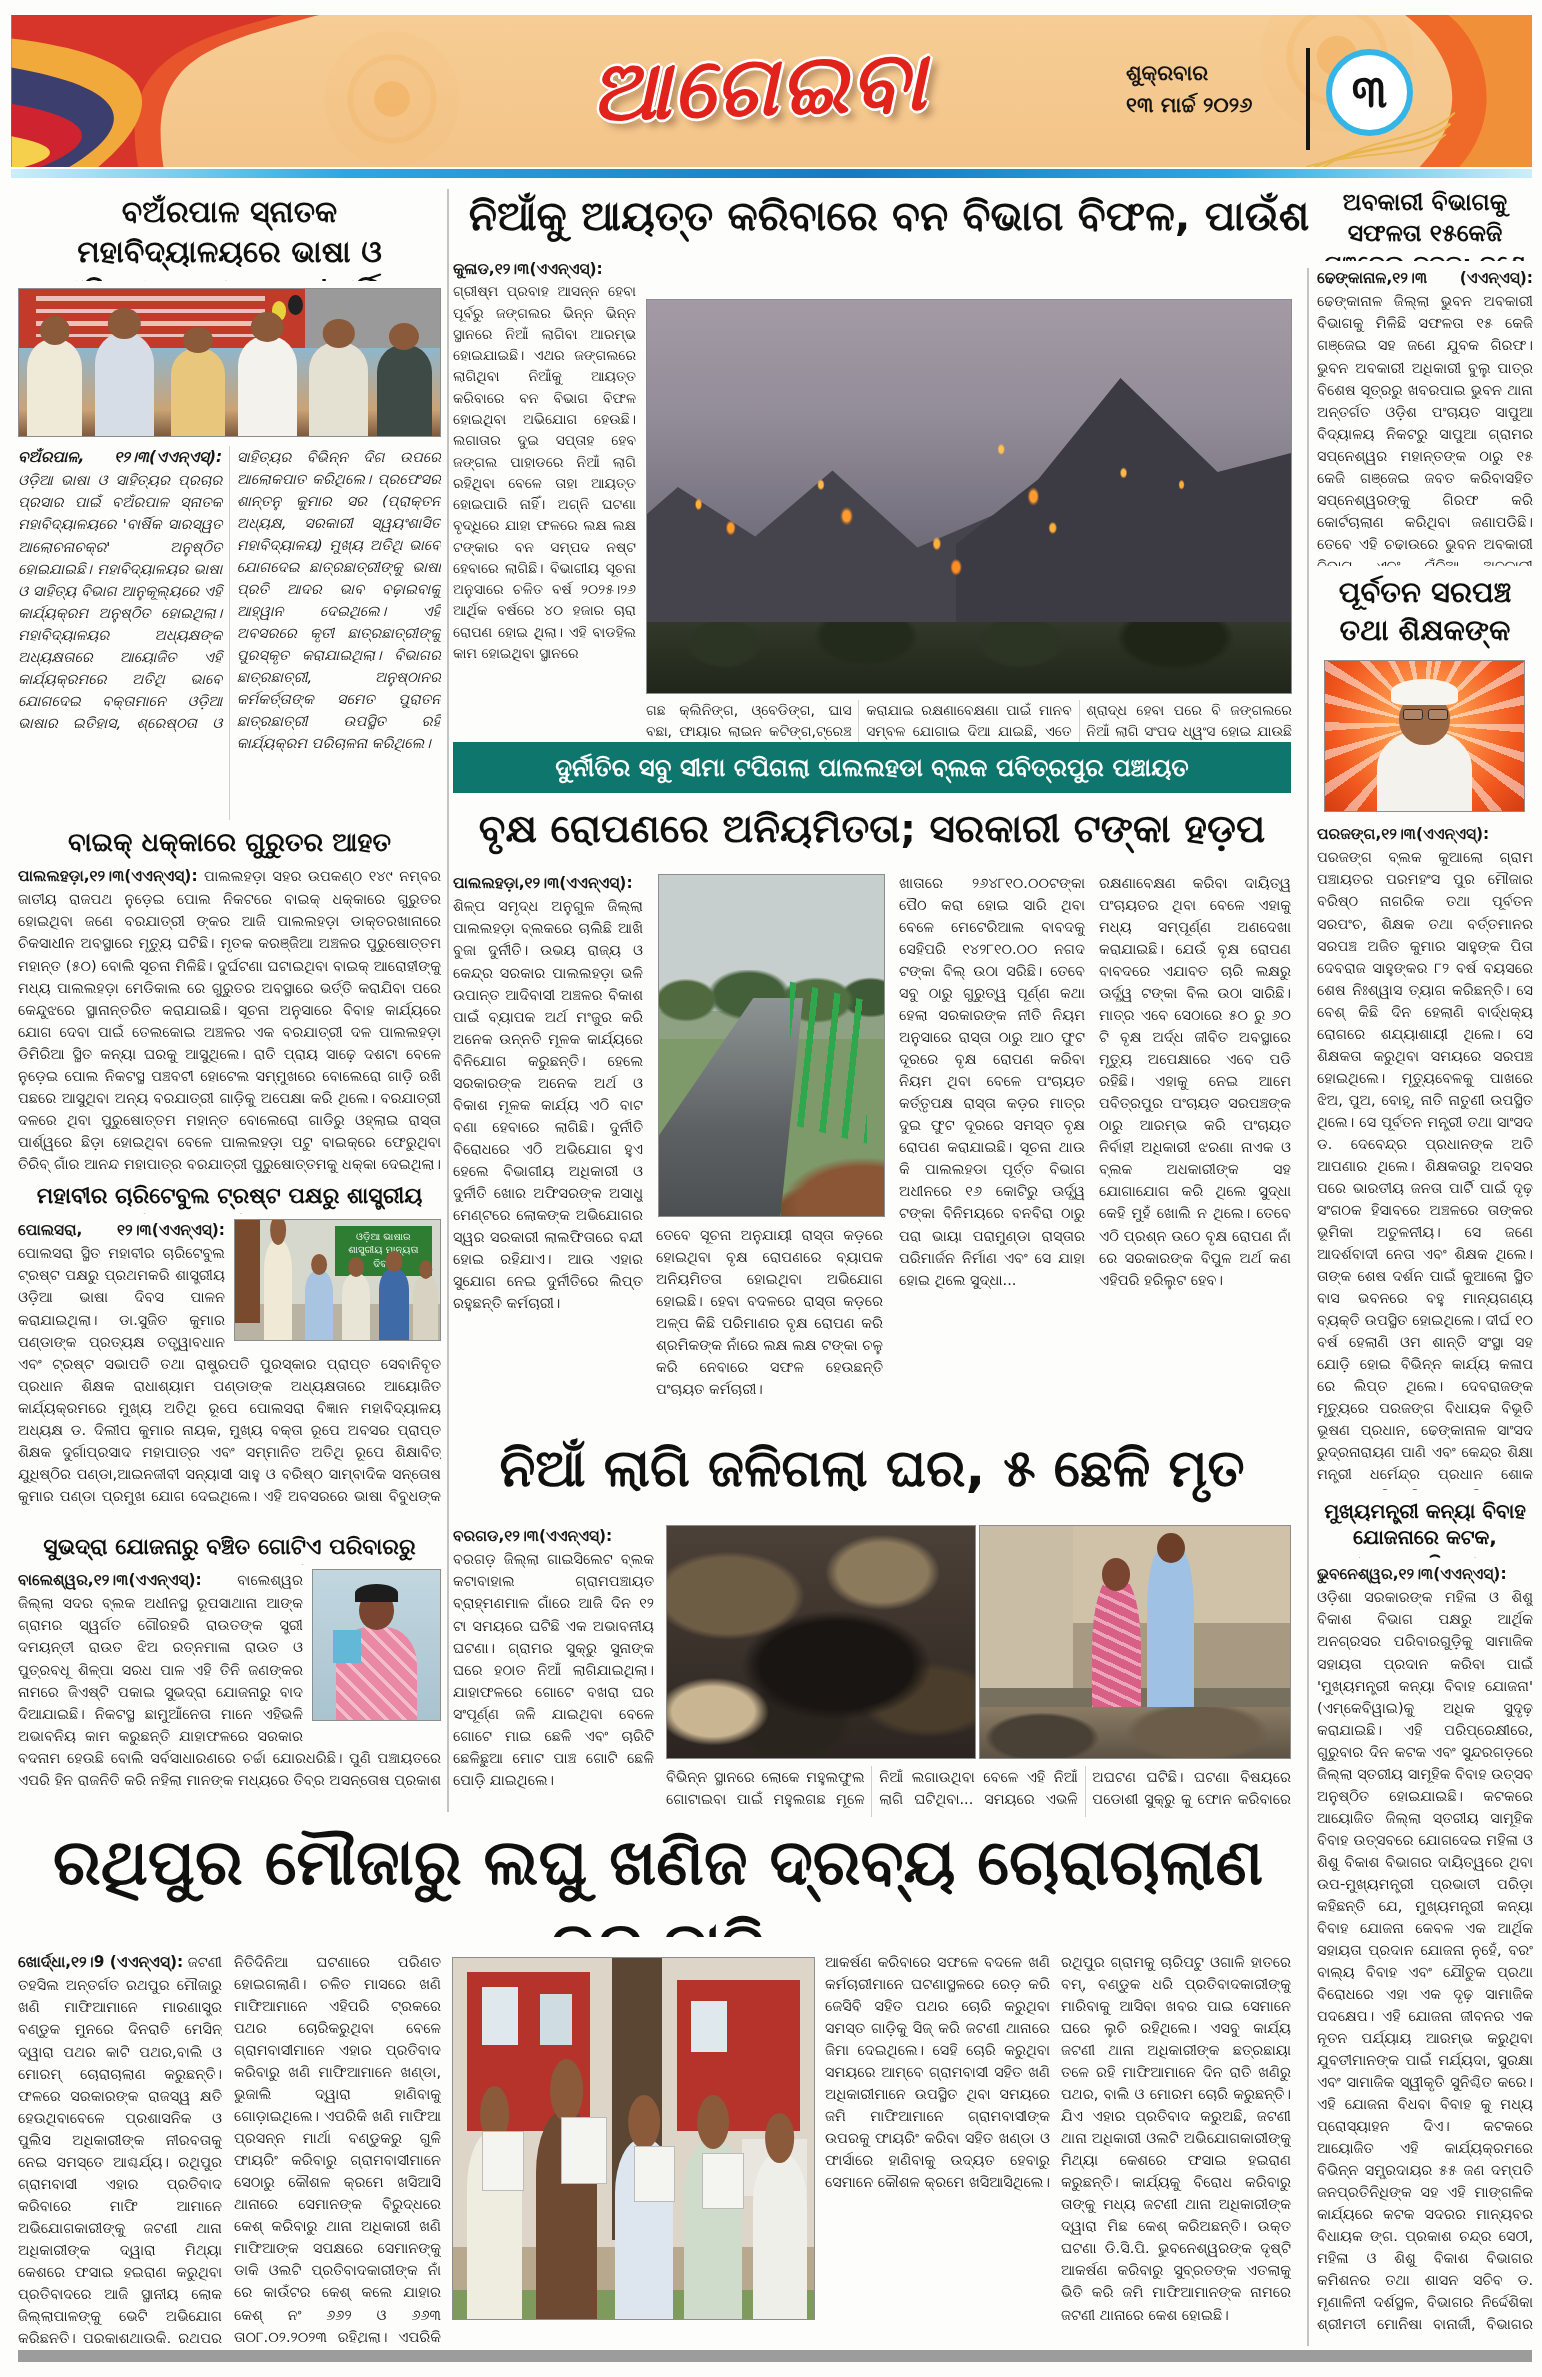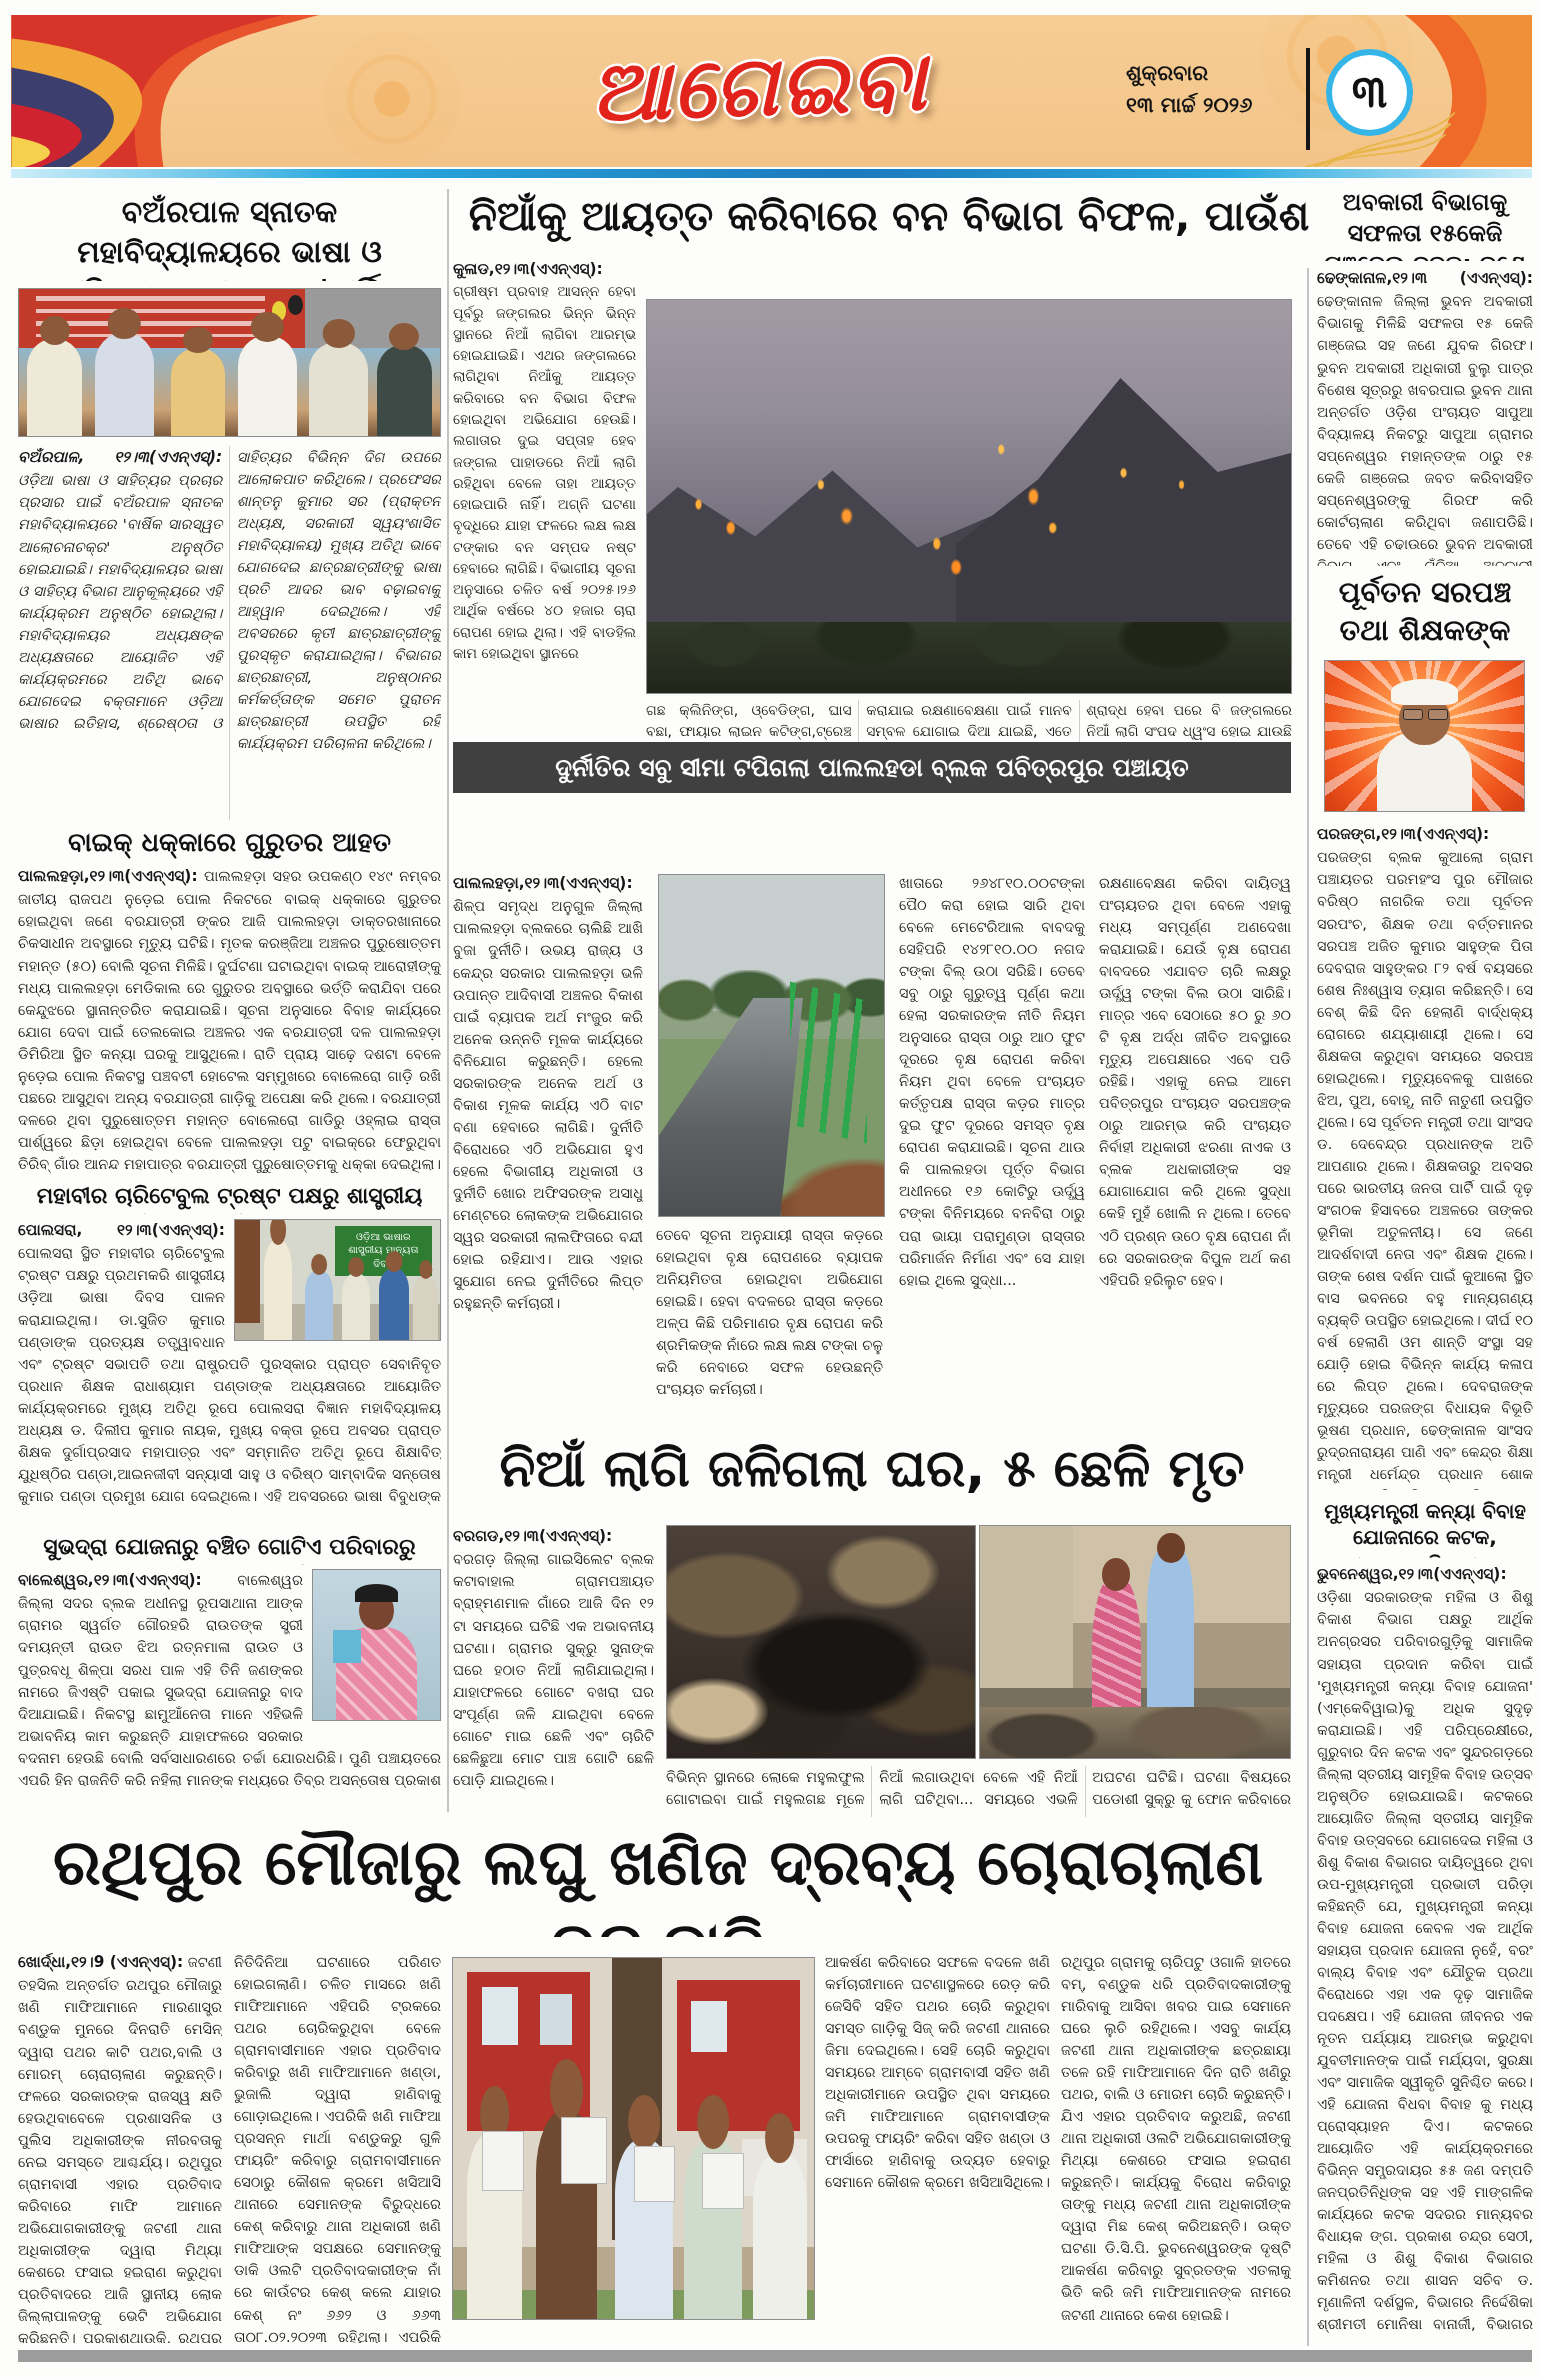--- a/index.html
+++ b/index.html
@@ -21,21 +21,21 @@
      box-sizing:border-box;display:flex;align-items:center;justify-content:center;font-size:45px;font-weight:bold;color:#111;}
   
   .vrule{width:1.8px;background:#c4c4c4;}
   #gray-bottom{left:18px;top:2350px;width:1514px;height:11.8px;background:#9c9c9c;}
   
   .headline{font-weight:bold;color:#101010;text-align:center;line-height:1.32;overflow:hidden;}
   .body-txt{font-size:14.5px;line-height:1.52;text-align:justify;overflow:hidden;}
   .body-txt b{font-size:15.4px;}
   .cols2{column-count:2;column-gap:14.5px;column-rule:0.9px solid #cfcfcf;font-style:italic;}
   .cols3{column-count:3;column-gap:14.5px;column-rule:0.9px solid #cfcfcf;}
-  .kicker{background:#404040;color:#fff;display:flex;align-items:center;justify-content:center;
+  .kicker{background:#0f766e;color:#fff;display:flex;align-items:center;justify-content:center;
           font-size:24.5px;font-weight:bold;overflow:hidden;}
   
   .photo{overflow:hidden;border:0.9px solid #8d8d8d;box-sizing:border-box;background:#9a9a9a;}
   .fig{position:absolute;bottom:0;border-radius:46% 46% 0 0/30% 30% 0 0;}
   .fig::before{content:"";position:absolute;left:50%;top:-24%;transform:translateX(-50%);
      width:55%;height:30%;border-radius:50%;background:var(--skin,#8a5a3a);}
   .paper{position:absolute;background:#f4f4f0;border:0.9px solid #bbb;}
   .banner-lines{position:absolute;background:repeating-linear-gradient(180deg,rgba(255,255,255,.85) 0 4.5px,transparent 4.5px 12.7px);}
   
   #fire-photo{background:linear-gradient(180deg,#a39aa5 0%,#948e9a 28%,#797481 55%,#5d5a64 78%,#4c4a52 100%);}
@@ -193,20 +193,21 @@
   </div>
 
   <div class="abs body-txt cols3" style="left:646px;top:700px;width:646px;height:74px;font-size:14px">
     <span>ଗଛ କ୍ଲିନିଙ୍ଗ, ଓ୍ବେଡିଙ୍ଗ, ଘାସ ବଛା, ଫାୟାର ଲାଇନ କଟିଙ୍ଗ,ଟ୍ରେଞ୍ଚ କାମ ଓ ମରାମତି ଭଳି କେତେ କାମ କରାଯାଇ</span>
     <span>ରକ୍ଷଣାବେକ୍ଷଣା ପାଇଁ ମାନବ ସମ୍ବଳ ଯୋଗାଇ ଦିଆ ଯାଇଛି, ଏତେ ସବୁ କାମ ଓ ବିପୁଳ ପରିମାଣର ଅର୍ଥ ଶ୍ରାଦ୍ଧ ହେବା</span>
     <span>ପରେ ବି ଜଙ୍ଗଲରେ ନିଆଁ ଲାଗି ସଂପଦ ଧ୍ୱଂସ ହୋଇ ଯାଉଛି କିପରି ବୋଲି ସାଧାରଣରେ ସନ୍ଦେହ ପ୍ରକାଶ ପାଇଛି</span>
   </div>
 
   <div class="abs kicker" style="left:453px;top:742px;width:838px;height:51px">ଦୁର୍ନୀତିର ସବୁ ସୀମା ଟପିଗଲା ପାଲଲହଡା ବ୍ଲକ ପବିତ୍ରପୁର ପଞ୍ଚାୟତ</div>
 
+  <div class="abs headline" style="left:453px;top:803px;width:838px;height:54px;font-size:39px">ବୃକ୍ଷ ରୋପଣରେ ଅନିୟମିତତା; ସରକାରୀ ଟଙ୍କା ହଡ଼ପ</div>
 
   <div class="abs body-txt" style="left:453px;top:872px;width:190px;height:551px">
     <b>ପାଲଲହଡ଼ା,୧୨।୩(ଏଏନ୍‌ଏସ୍):</b>
     <span>ଶିଳ୍ପ ସମୃଦ୍ଧ ଅନୁଗୁଳ ଜିଲ୍ଲା ପାଲଲହଡ଼ା ବ୍ଲକରେ ଚାଲିଛି ଆଖି ବୁଜା ଦୁର୍ନୀତି। ଉଭୟ ରାଜ୍ୟ ଓ କେନ୍ଦ୍ର ସରକାର ପାଲଲହଡ଼ା ଭଳି ଉପାନ୍ତ ଆଦିବାସୀ ଅଞ୍ଚଳର ବିକାଶ ପାଇଁ ବ୍ୟାପକ ଅର୍ଥ ମଂଜୁର କରି ଅନେକ ଉନ୍ନତି ମୂଳକ କାର୍ଯ୍ୟରେ ବିନିଯୋଗ କରୁଛନ୍ତି। ହେଲେ ସରକାରଙ୍କ ଅନେକ ଅର୍ଥ ଓ ବିକାଶ ମୂଳକ କାର୍ଯ୍ୟ ଏଠି ବାଟ ବଣା ହେବାରେ ଲାଗିଛି। ଦୁର୍ନୀତି ବିରୋଧରେ ଏଠି ଅଭିଯୋଗ ହୁଏ ହେଲେ ବିଭାଗୀୟ ଅଧିକାରୀ ଓ ଦୁର୍ନୀତି ଖୋର ଅଫିସରଙ୍କ ଅସାଧୁ ମେଣ୍ଟରେ ଲୋକଙ୍କ ଅଭିଯୋଗର ସ୍ୱର ସରକାରୀ ଲାଲଫିତାରେ ବନ୍ଦୀ ହୋଇ ରହିଯାଏ। ଆଉ ଏହାର ସୁଯୋଗ ନେଇ ଦୁର୍ନୀତିରେ ଲିପ୍ତ ରହୁଛନ୍ତି କର୍ମଚାରୀ।</span>
   </div>
 
   <div class="abs photo" id="road-photo" style="left:658px;top:874px;width:227px;height:343px">
     <div class="abs" style="left:0;top:28%;width:100%;height:16%;background:
         radial-gradient(45px 31px at 12% 55%,#50693f 0 60%,transparent 70%),
         radial-gradient(58px 36px at 40% 45%,#44603a 0 60%,transparent 72%),

